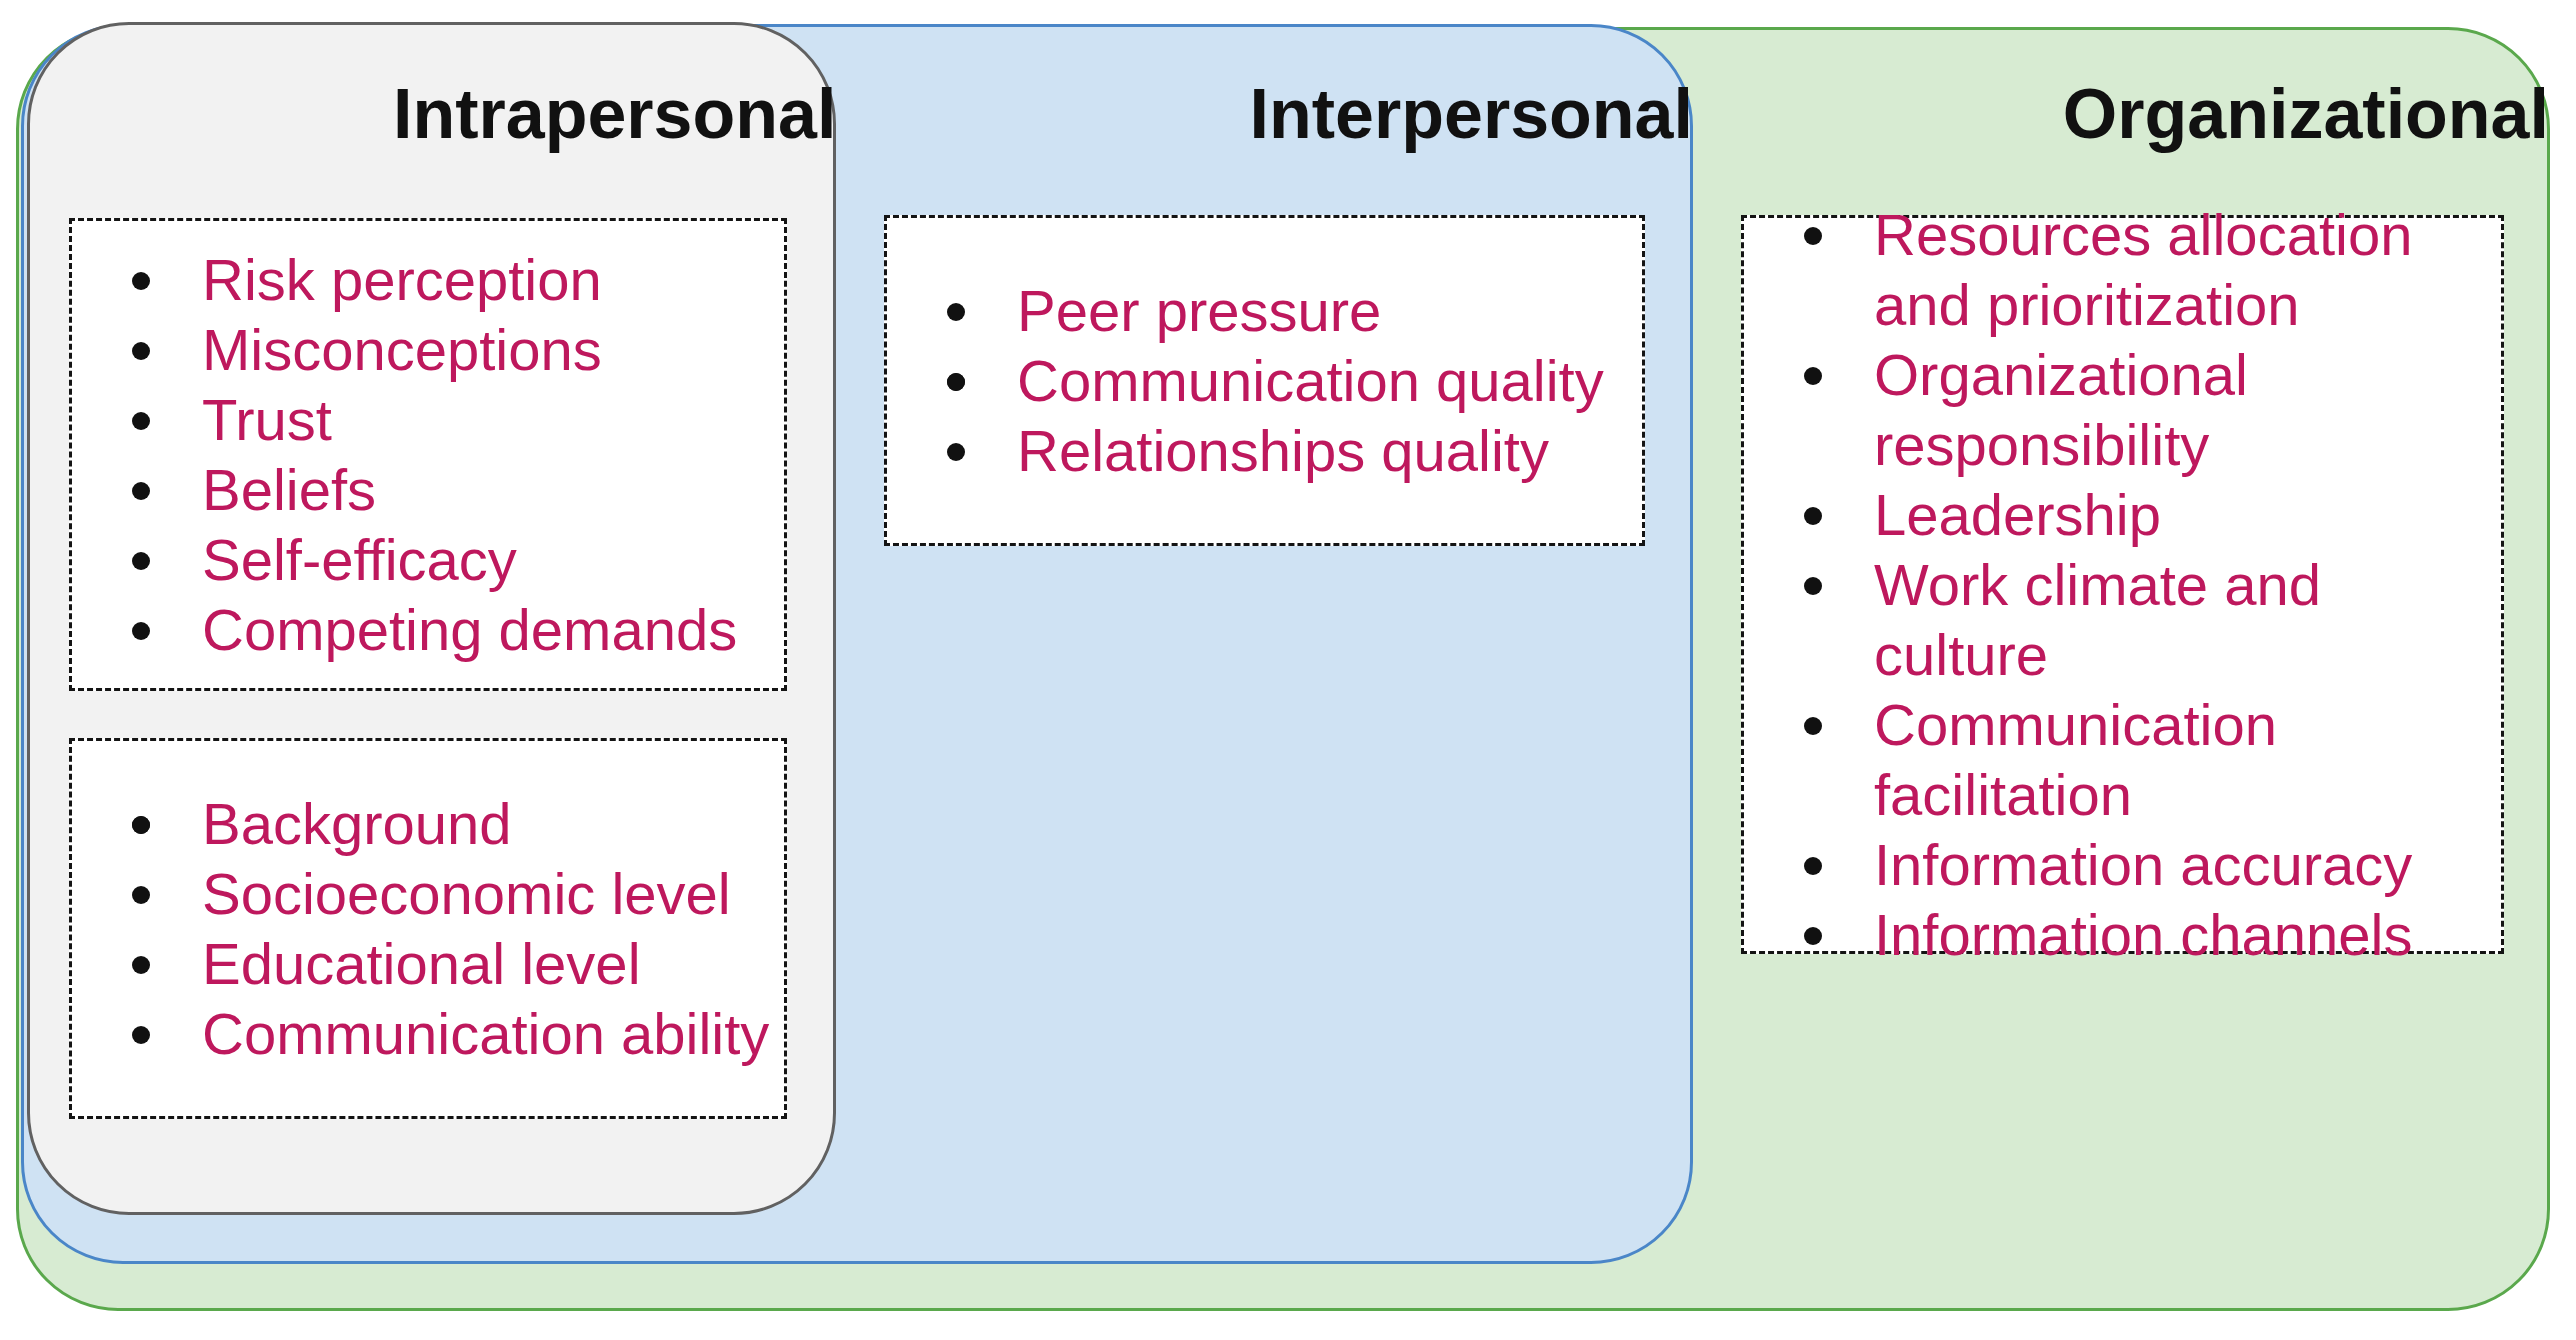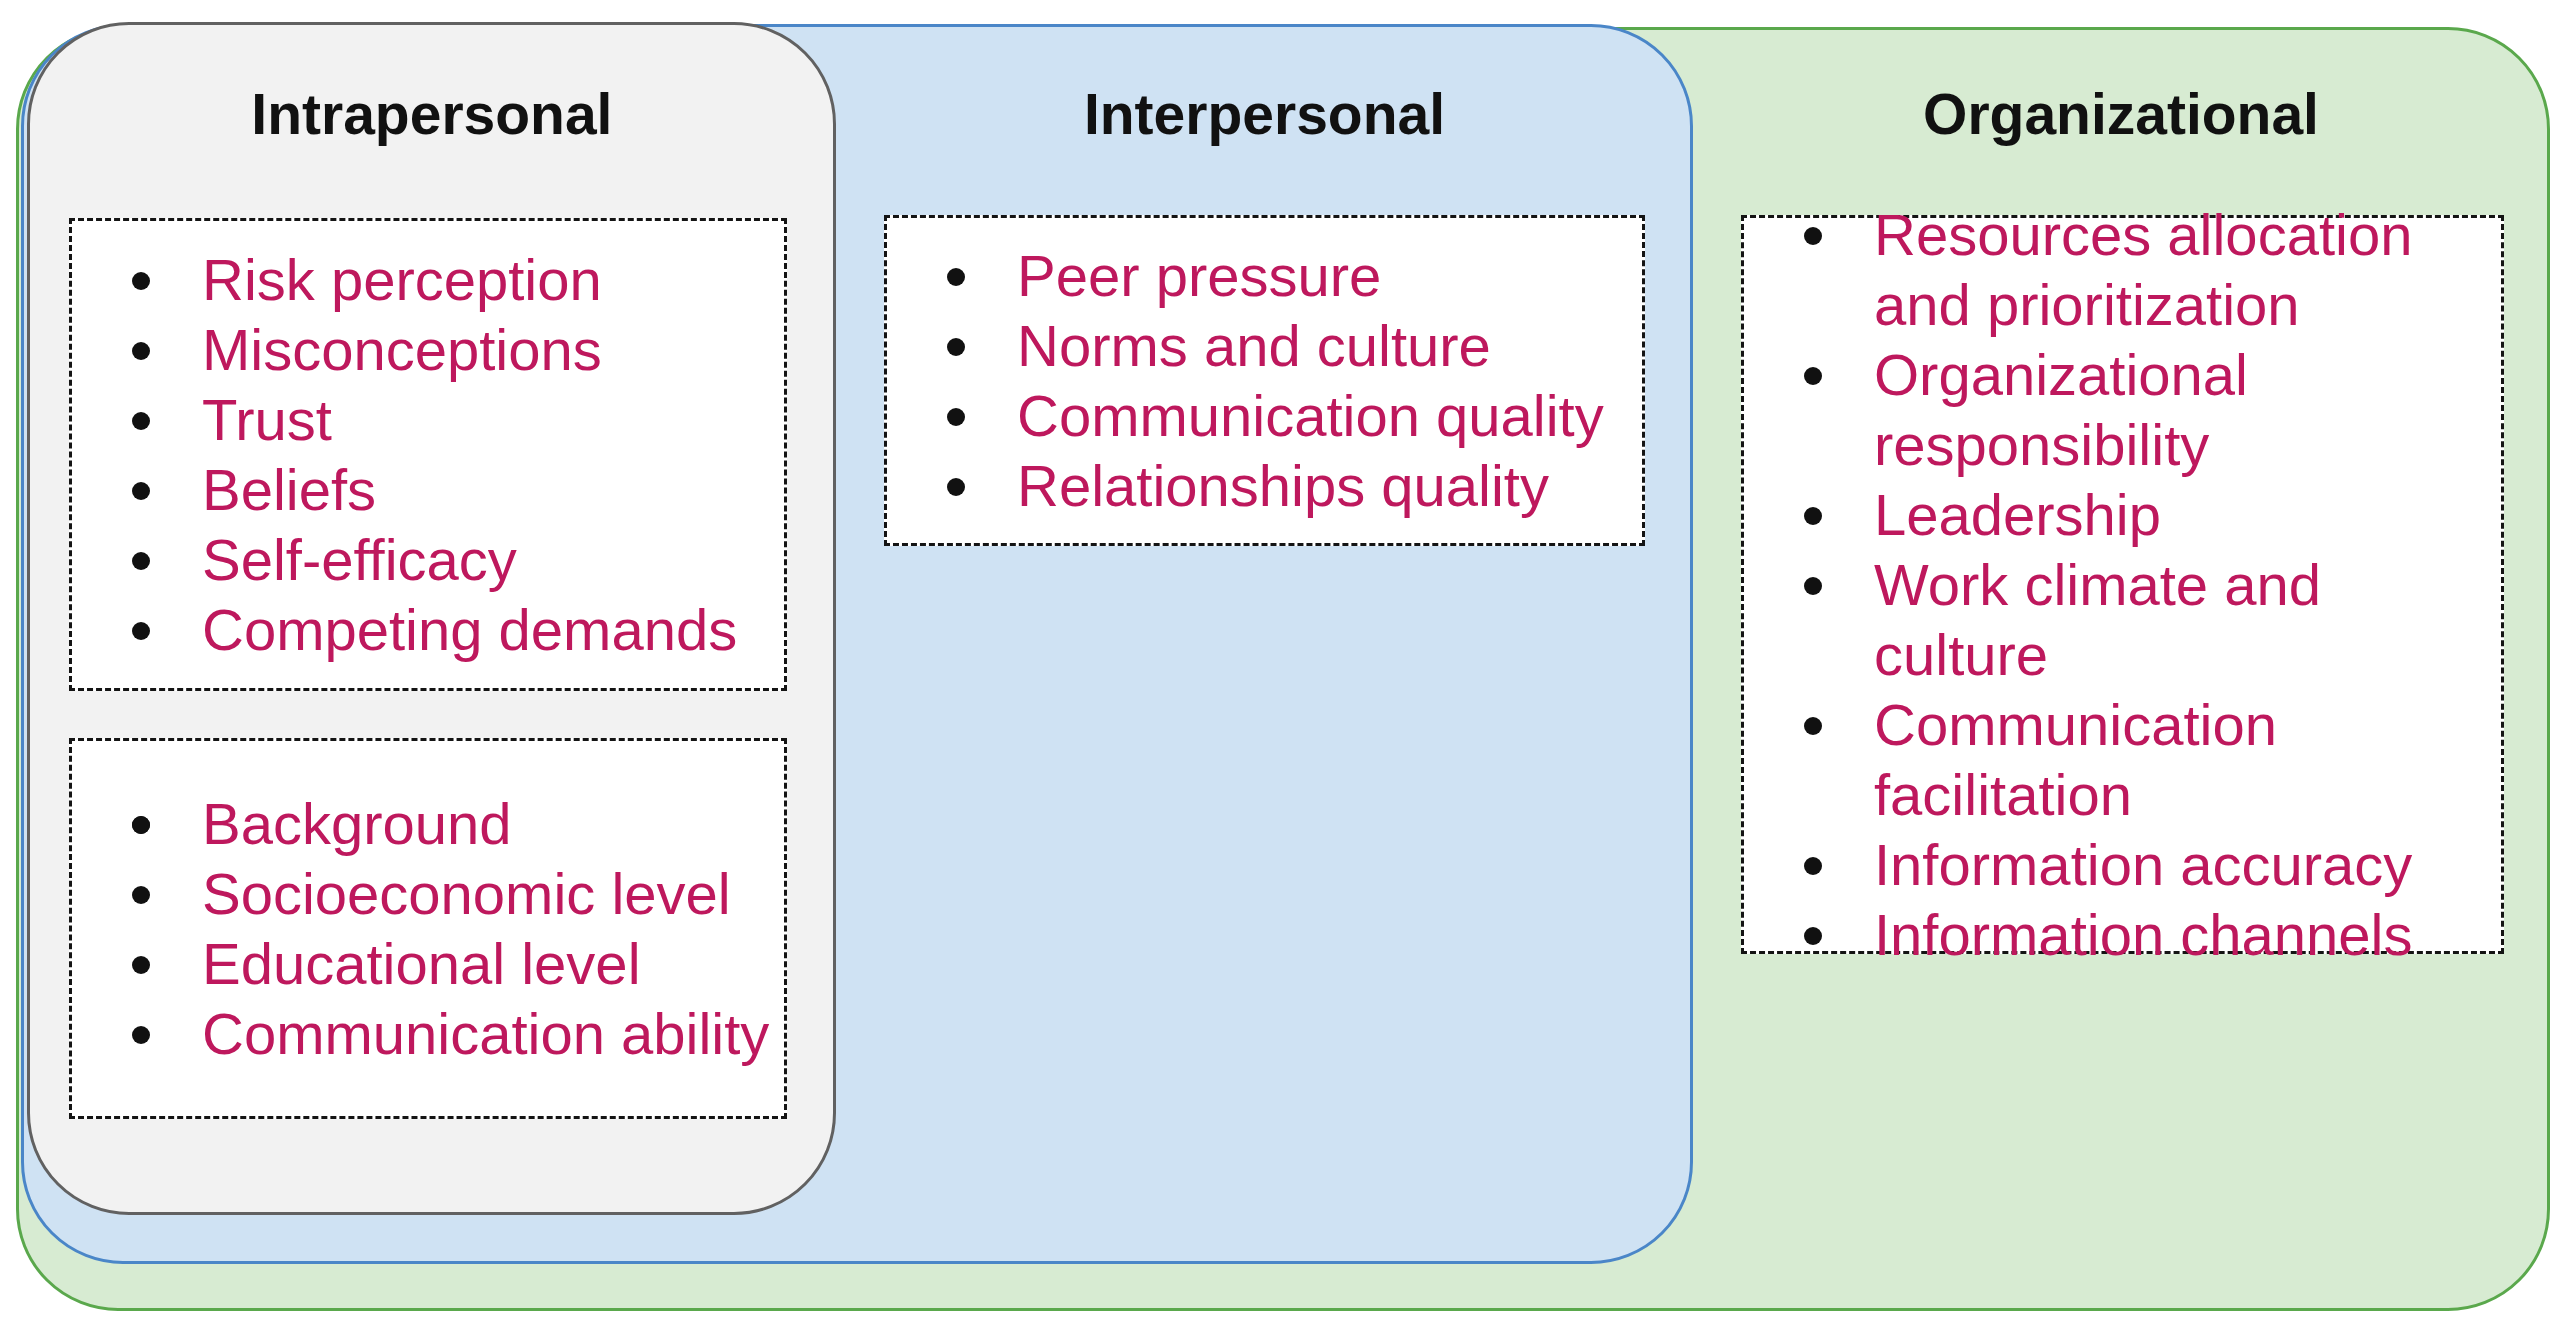--- a/index.html
+++ b/index.html
@@ -27,22 +27,22 @@
     z-index:2;
   }
   .panel.gray{
     left:27.4px;top:22px;width:809px;height:1193px;
     background:#f2f2f2;border:3.9px solid #616161;
     z-index:3;
   }
   .title{
     position:absolute;top:78px;
     z-index:5;
-    font-size:57px;font-weight:bold;line-height:72px;
-    text-align:center;
+    font-size:70px;font-weight:bold;line-height:72px;
+    text-align:right;
     color:#111111;
   }
   .title.t-intra{left:27.4px;width:809px;}
   .title.t-inter{left:836px;width:857px;}
   .title.t-org{left:1693px;width:856px;}
   .dashedbox{
     position:absolute;z-index:6;
     box-sizing:border-box;
     background:#ffffff;
     border:3.9px dashed #141414;
@@ -98,21 +98,21 @@
         <li><span class="dot"></span><span>Background</span></li>
         <li><span class="dot"></span><span>Socioeconomic level</span></li>
         <li><span class="dot"></span><span>Educational level</span></li>
         <li><span class="dot"></span><span>Communication ability</span></li>
       </ul>
   </div>
 
   <div class="dashedbox b-p1 nowrap">
     <ul class="blist">
         <li><span class="dot"></span><span>Peer pressure</span></li>
-        <li><span class="dot"></span><span>Norms and culture</span></li>
+        <li><span class="dot"></span></li>
         <li><span class="dot"></span><span>Communication quality</span></li>
         <li><span class="dot"></span><span>Relationships quality</span></li>
       </ul>
   </div>
 
   <div class="dashedbox b-o1">
     <ul class="blist">
         <li><span class="dot"></span><span>Resources allocation and prioritization</span></li>
         <li><span class="dot"></span><span>Organizational responsibility</span></li>
         <li><span class="dot"></span><span>Leadership</span></li>

